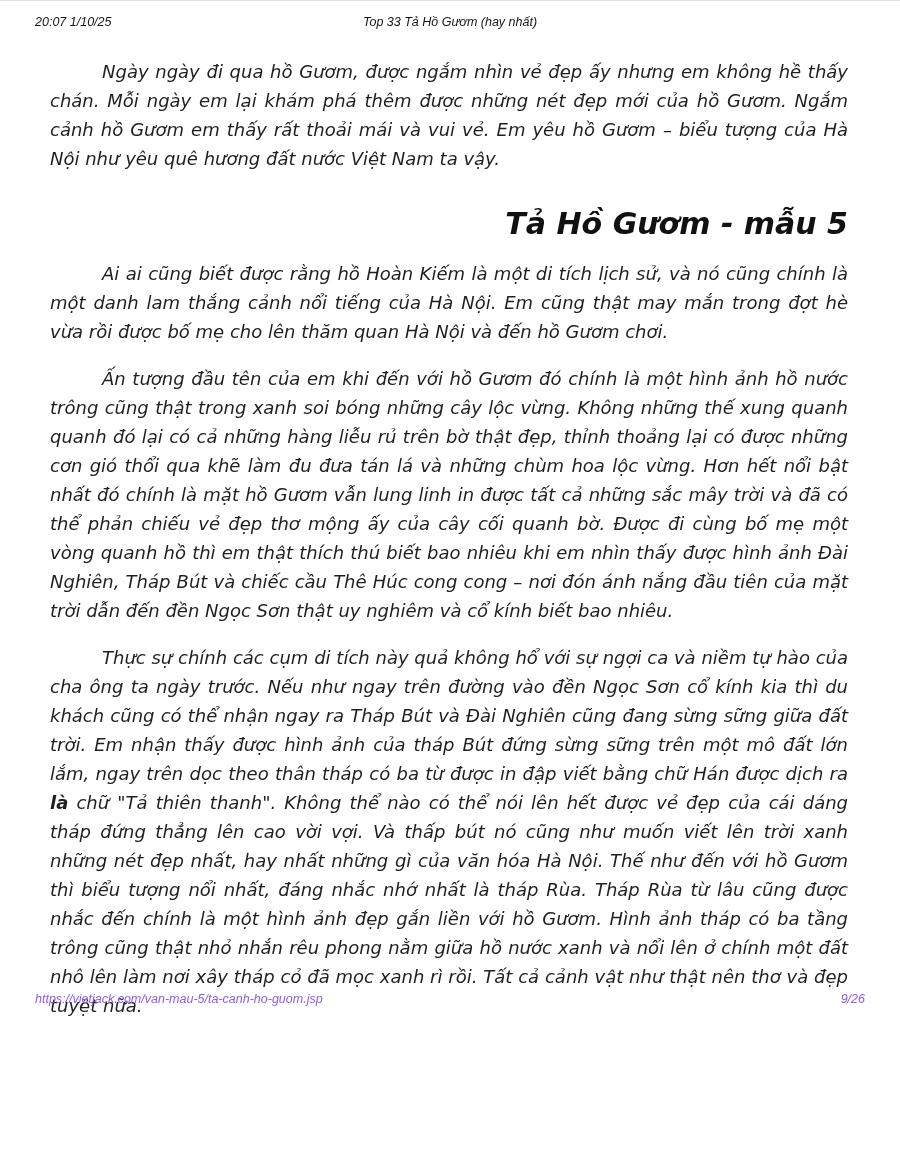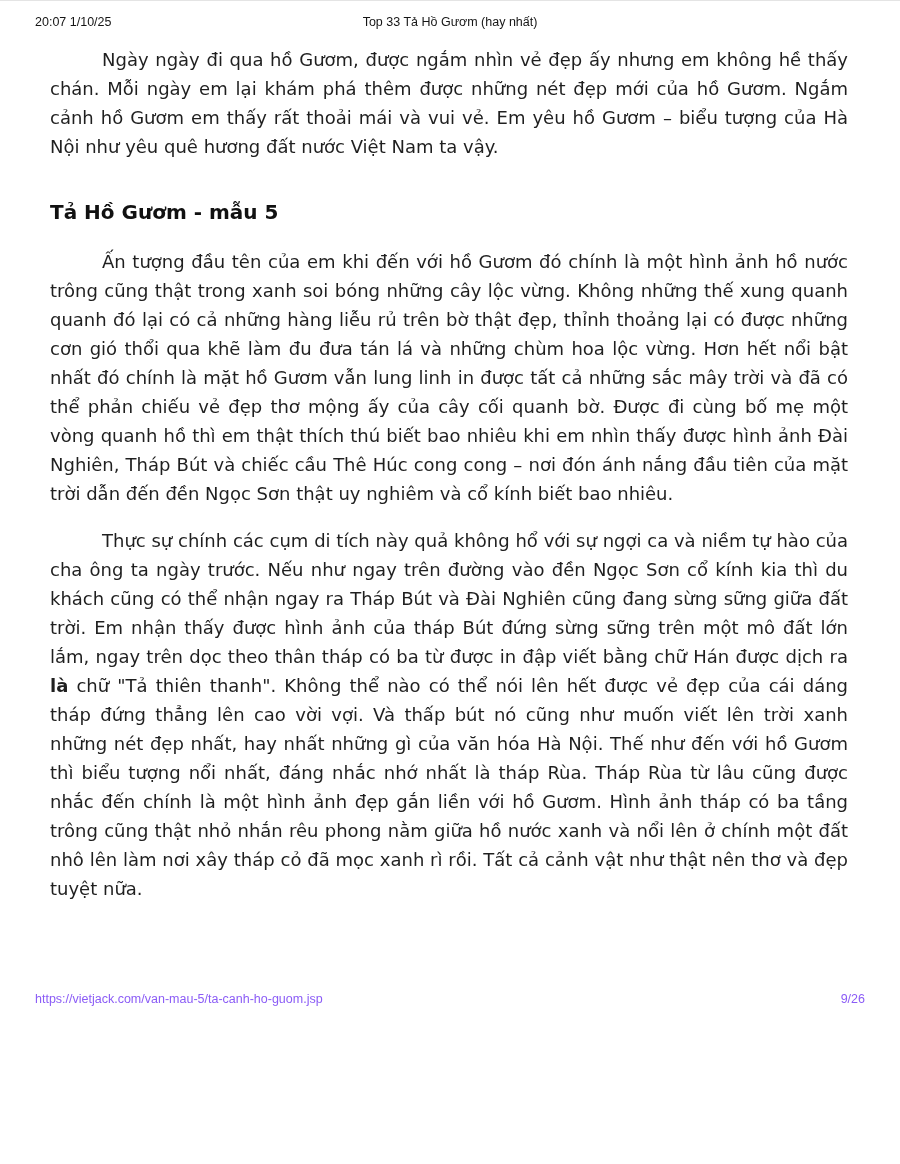--- a/index.html
+++ b/index.html
@@ -6,20 +6,21 @@
   .page {
     position: relative;
     width: 900px;
     height: 1022px;
     background: #ffffff;
     color: #1c1c1c;
     font-family: "DejaVu Sans", sans-serif;
     overflow: hidden;
     border-top: 1px solid #e4e4e4;
     box-sizing: border-box;
+    font-style: italic;
   }
   .page-header {
     position: absolute;
     top: 14px;
     left: 35px;
     right: 35px;
     height: 18px;
     font-family: "Liberation Sans", sans-serif;
     font-size: 12.5px;
     color: #151515;
@@ -40,29 +41,29 @@
   .content {
     position: absolute;
     top: 44px;
     left: 50px;
     right: 52px;
     font-size: 18px;
     line-height: 29px;
     color: #1f1f1f;
   }
   .content p {
-    margin: 0 0 18px 0;
+    margin: 12px 0 18px 0;
     text-align: justify;
     text-indent: 52px;
   }
   .content h1 {
-    font-size: 20px;
+    font-size: 30px;
     line-height: 30px;
     font-weight: bold;
-    text-align: left;
+    text-align: right;
     text-indent: 0;
     margin: 36px 0 20px 0;
     color: #111111;
   }
   .page-footer {
     position: absolute;
     left: 35px;
     right: 35px;
     bottom: 16px;
     display: flex;
@@ -82,20 +83,21 @@
   <header class="page-header">
     <span class="header-left">20:07 1/10/25</span>
     <span class="header-center">Top 33 Tả Hồ Gươm (hay nhất)</span>
   </header>
 
   <main class="content">
     <p>Ngày ngày đi qua hồ Gươm, được ngắm nhìn vẻ đẹp ấy nhưng em không hề thấy chán. Mỗi ngày em lại khám phá thêm được những nét đẹp mới của hồ Gươm. Ngắm cảnh hồ Gươm em thấy rất thoải mái và vui vẻ. Em yêu hồ Gươm – biểu tượng của Hà Nội như yêu quê hương đất nước Việt Nam ta vậy.</p>
 
     <h1>Tả Hồ Gươm - mẫu 5</h1>
 
+    <p>Ai ai cũng biết được rằng hồ Hoàn Kiếm là một di tích lịch sử, và nó cũng chính là một danh lam thắng cảnh nổi tiếng của Hà Nội. Em cũng thật may mắn trong đợt hè vừa rồi được bố mẹ cho lên thăm quan Hà Nội và đến hồ Gươm chơi.</p>
 
     <p>Ấn tượng đầu tên của em khi đến với hồ Gươm đó chính là một hình ảnh hồ nước trông cũng thật trong xanh soi bóng những cây lộc vừng. Không những thế xung quanh quanh đó lại có cả những hàng liễu rủ trên bờ thật đẹp, thỉnh thoảng lại có được những cơn gió thổi qua khẽ làm đu đưa tán lá và những chùm hoa lộc vừng. Hơn hết nổi bật nhất đó chính là mặt hồ Gươm vẫn lung linh in được tất cả những sắc mây trời và đã có thể phản chiếu vẻ đẹp thơ mộng ấy của cây cối quanh bờ. Được đi cùng bố mẹ một vòng quanh hồ thì em thật thích thú biết bao nhiêu khi em nhìn thấy được hình ảnh Đài Nghiên, Tháp Bút và chiếc cầu Thê Húc cong cong – nơi đón ánh nắng đầu tiên của mặt trời dẫn đến đền Ngọc Sơn thật uy nghiêm và cổ kính biết bao nhiêu.</p>
 
     <p><span>Thực sự chính các cụm di tích này quả không hổ với sự ngợi ca và niềm tự hào của cha ông ta ngày trước. Nếu như ngay trên đường vào đền Ngọc Sơn cổ kính kia thì du khách cũng có thể nhận ngay ra Tháp Bút và Đài Nghiên cũng đang sừng sững giữa đất trời. Em nhận thấy được hình ảnh của tháp Bút đứng sừng sững trên một mô đất lớn lắm, ngay trên dọc theo thân tháp có ba từ được in đập viết bằng chữ Hán được dịch ra </span><span class="bold-word">là</span><span> chữ "Tả thiên thanh". Không thể nào có thể nói lên hết được vẻ đẹp của cái dáng tháp đứng thẳng lên cao vời vợi. Và thấp bút nó cũng như muốn viết lên trời xanh những nét đẹp nhất, hay nhất những gì của văn hóa Hà Nội. Thế như đến với hồ Gươm thì biểu tượng nổi nhất, đáng nhắc nhớ nhất là tháp Rùa. Tháp Rùa từ lâu cũng được nhắc đến chính là một hình ảnh đẹp gắn liền với hồ Gươm. Hình ảnh tháp có ba tầng trông cũng thật nhỏ nhắn rêu phong nằm giữa hồ nước xanh và nổi lên ở chính một đất nhô lên làm nơi xây tháp cỏ đã mọc xanh rì rồi. Tất cả cảnh vật như thật nên thơ và đẹp tuyệt nữa.</span></p>
 
   </main>
 
   <footer class="page-footer">
     <span>https://vietjack.com/van-mau-5/ta-canh-ho-guom.jsp</span>
     <span>9/26</span>

